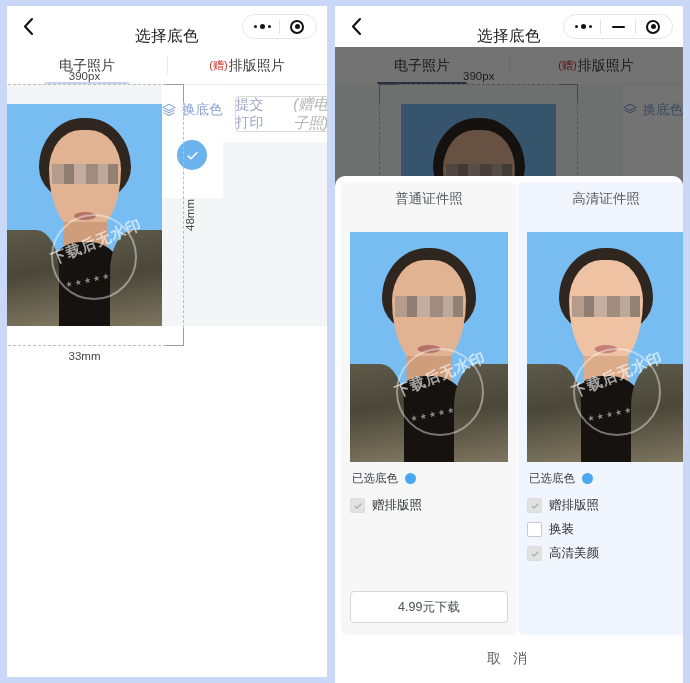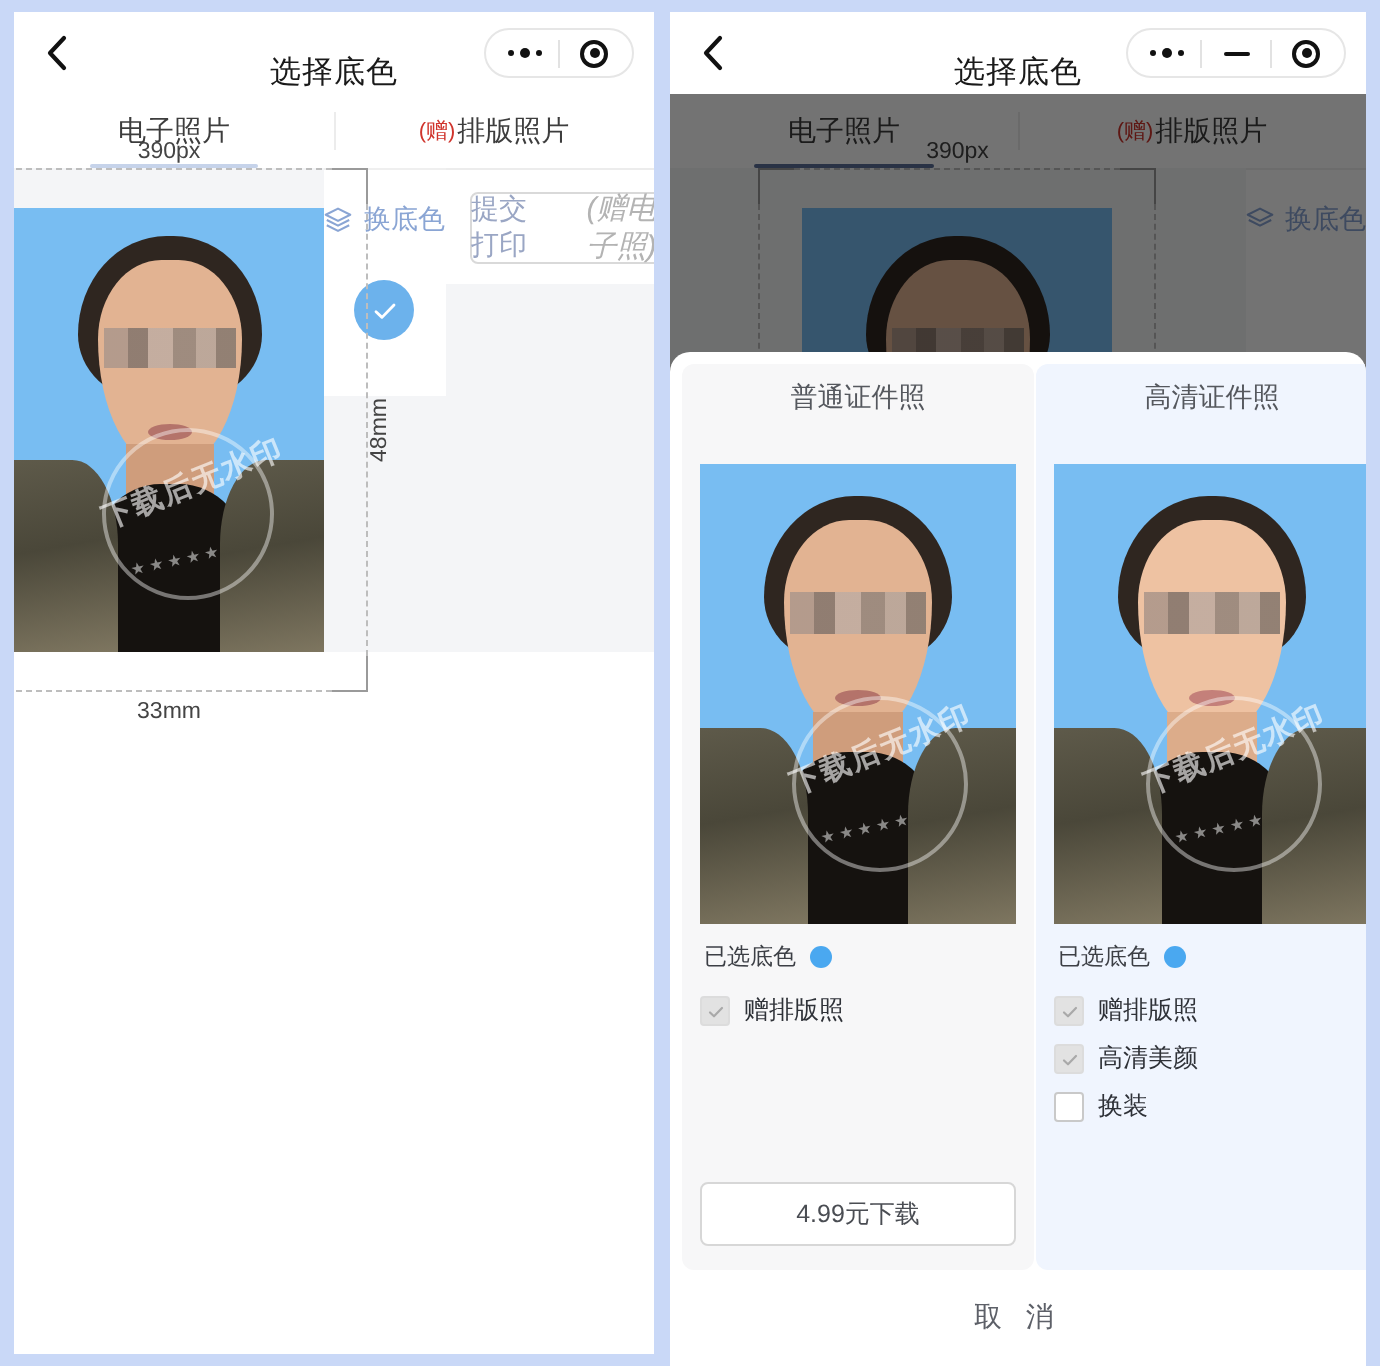--- a/index.html
+++ b/index.html
@@ -573,31 +573,31 @@
           <div class="opts">
             <div class="opt">
               <span class="box checked">
                 <svg width="10" height="10" viewBox="0 0 12 12">
                     <polyline points="2.4,6.3 4.8,8.6 9.6,3.6" fill="none" stroke="#a9a9a9" stroke-width="1.3" stroke-linecap="round" stroke-linejoin="round"></polyline>
                   </svg>
               </span>
               <span>赠排版照</span>
             </div>
             <div class="opt">
+              <span class="box unchecked"></span>
+              <span>换装</span>
+            </div>
+            <div class="opt">
               <span class="box checked">
                 <svg width="10" height="10" viewBox="0 0 12 12">
                     <polyline points="2.4,6.3 4.8,8.6 9.6,3.6" fill="none" stroke="#a9a9a9" stroke-width="1.3" stroke-linecap="round" stroke-linejoin="round"></polyline>
                   </svg>
               </span>
               <span>高清美颜</span>
             </div>
-            <div class="opt">
-              <span class="box unchecked"></span>
-              <span>换装</span>
-            </div>
           </div>
         </div>
 
       </div>
 
       <div class="cancel-row">
         <span>取 消</span>
       </div>
     </div>
 

